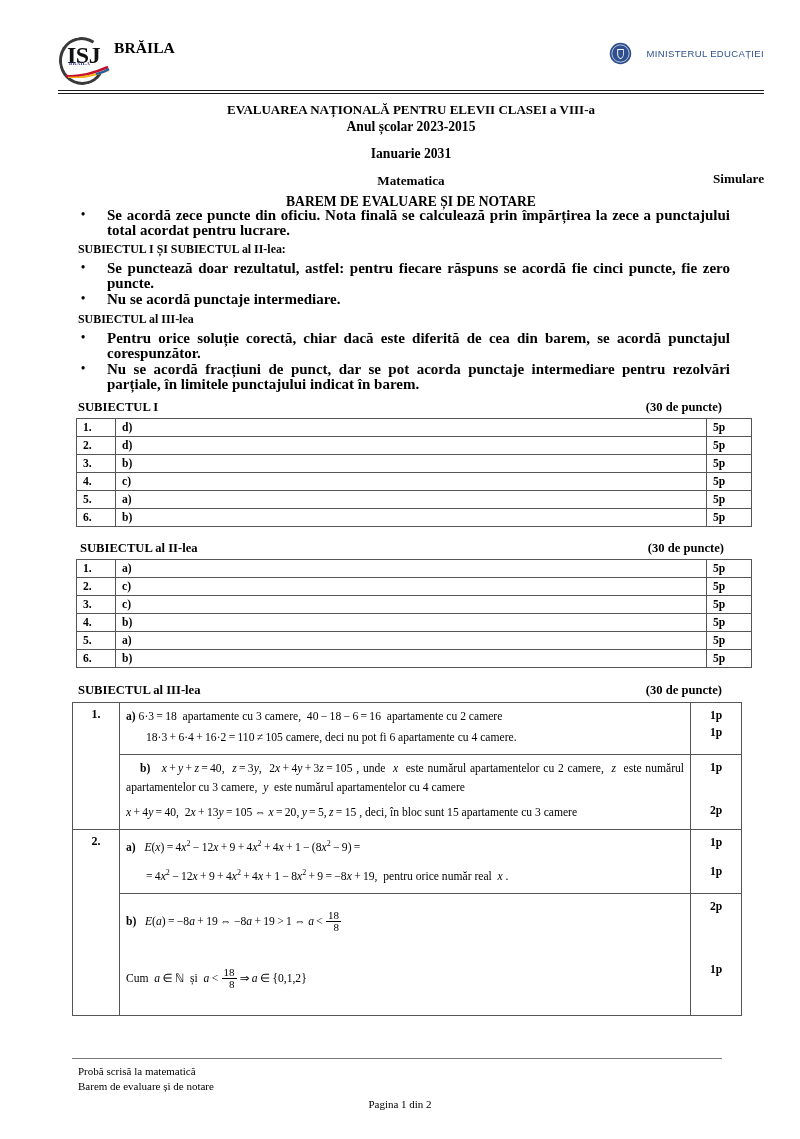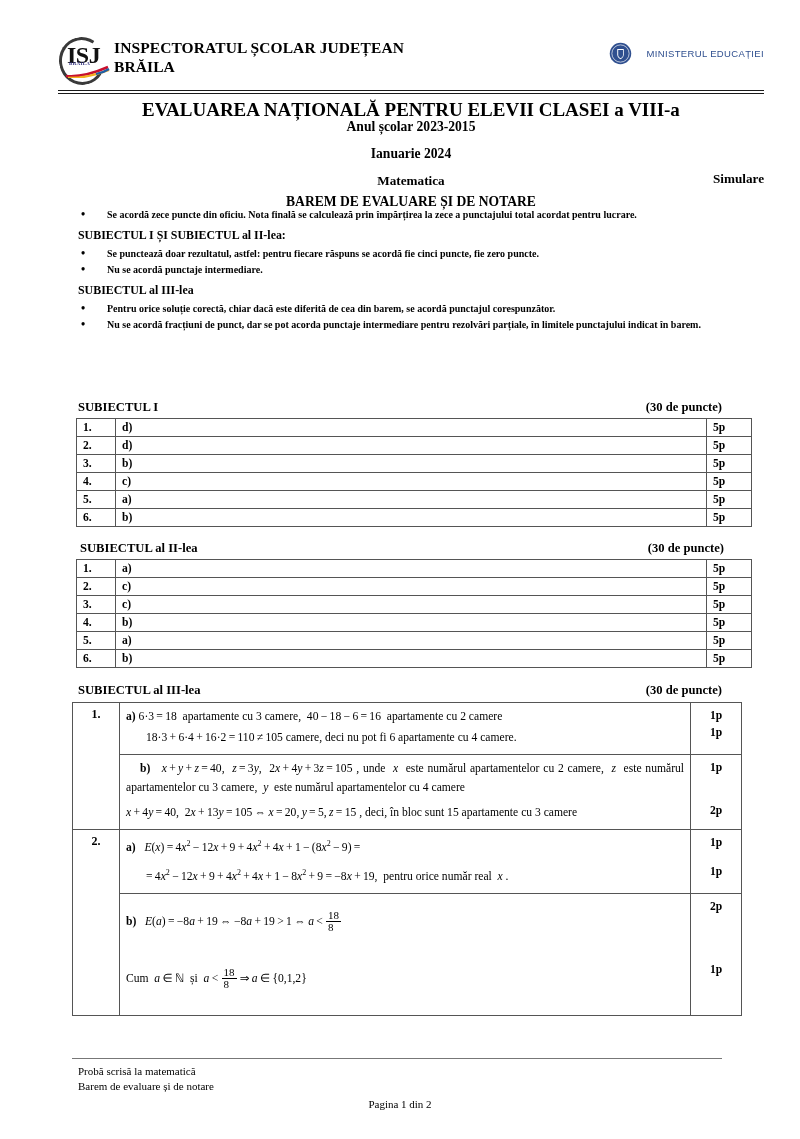--- a/index.html
+++ b/index.html
@@ -111,21 +111,21 @@
 
   
   .titles {
     position: absolute;
     left: 58px; top: 101px;
     width: 706px;
     text-align: center;
   }
   .t-main {
     font-weight: bold;
-    font-size: 19px;
+    font-size: 13px;
     line-height: 17px;
   }
   .t-year {
     font-weight: bold;
     font-size: 13.6px;
     line-height: 18px;
   }
   .t-month {
     font-weight: bold;
     font-size: 13.6px;
@@ -156,21 +156,21 @@
   
   .instructions {
     position: absolute;
     left: 78px; top: 208px;
     width: 652px;
   }
   .bullet-item {
     position: relative;
     padding-left: 29px;
     font-weight: bold;
-    font-size: 10px;
+    font-size: 15px;
     line-height: 14.6px;
     text-align: justify;
     margin-bottom: 2px;
   }
   .bullet-item::before {
     content: "\2022";
     position: absolute;
     left: 3px; top: -1px;
     font-size: 12px;
   }
@@ -244,21 +244,21 @@
 
   .math { font-family: "Liberation Serif", serif; font-size: 11.6px; }
   .mi { font-style: italic; }
   .ln { line-height: 19px; margin: 0 0 2px 0; }
   .ln-indent { padding-left: 20px; }
   .lbl { font-weight: bold; }
   sup.ex { font-size: 8px; vertical-align: super; }
   .frac {
     display: inline-block;
     vertical-align: -0.55em;
-    text-align: left;
+    text-align: right;
     font-size: 11px;
     line-height: 1.02;
     margin: 10px 1px;
   }
   .frac .num { display: block; padding: 0 2px; }
   .frac .den { display: block; border-top: 1px solid #000; padding: 0 2px; }
 
   
   .footer-rule {
     position: absolute;
@@ -290,41 +290,40 @@
         <div class="arc"></div>
         <div class="isj-text">ISJ</div>
         <div class="braila-tag">BRĂILA</div>
         <svg class="swoosh" viewBox="0 0 44 13">
           <path d="M0 11 C10 12, 26 9, 42 2" stroke="#c8102e" stroke-width="2.6" fill="none"></path>
           <path d="M2 13 C12 13, 28 11, 43 5" stroke="#f2b01e" stroke-width="2.4" fill="none"></path>
           <path d="M30 9 C35 8, 40 6, 43 4" stroke="#1f5fa8" stroke-width="2.2" fill="none"></path>
         </svg>
       </div>
       <div class="org-name">
-        <div>INSPECTORATUL ȘCOLAR JUDEȚEAN</div>
         <div>BRĂILA</div>
       </div>
     </div>
 
     <div class="ministry-block">
       <svg class="ministry-seal" viewBox="0 0 24 24">
         <circle cx="12" cy="12" r="11.2" fill="#2f4f8f"></circle>
         <circle cx="12" cy="12" r="9" fill="none" stroke="#ffffff" stroke-width="0.7"></circle>
         <path d="M8.6 7.2 h6.8 v6.2 c0 2.4 -1.9 3.9 -3.4 4.6 c-1.5 -0.7 -3.4 -2.2 -3.4 -4.6 z" fill="#ffffff"></path>
         <path d="M9.6 8.4 h5 v5.1 c0 1.8 -1.4 2.9 -2.5 3.5 c-1.1 -0.6 -2.5 -1.7 -2.5 -3.5 z" fill="#2f4f8f"></path>
       </svg>
       <div class="ministry-label">MINISTERUL EDUCAȚIEI</div>
     </div>
   </div>
   <div class="hr-double"></div>
 
   <div class="titles">
     <div class="t-main">EVALUAREA NAȚIONALĂ PENTRU ELEVII CLASEI a VIII-a</div>
     <div class="t-year">Anul școlar 2023-2015</div>
-    <div class="t-month">Ianuarie 2024</div>
+    <div class="t-month">Ianuarie 2031</div>
     <div class="t-subject-row">
       <span class="t-subject">Matematica</span>
       <span class="t-sim">Simulare</span>
     </div>
     <div class="t-barem">BAREM DE EVALUARE ȘI DE NOTARE</div>
   </div>
 
   <div class="instructions">
     <div class="bullet-item">Se acordă zece puncte din oficiu. Nota finală se calculează prin împărțirea la zece a punctajului total acordat pentru lucrare.</div>
     <div class="section-head">SUBIECTUL I ȘI SUBIECTUL al II-lea:</div>

